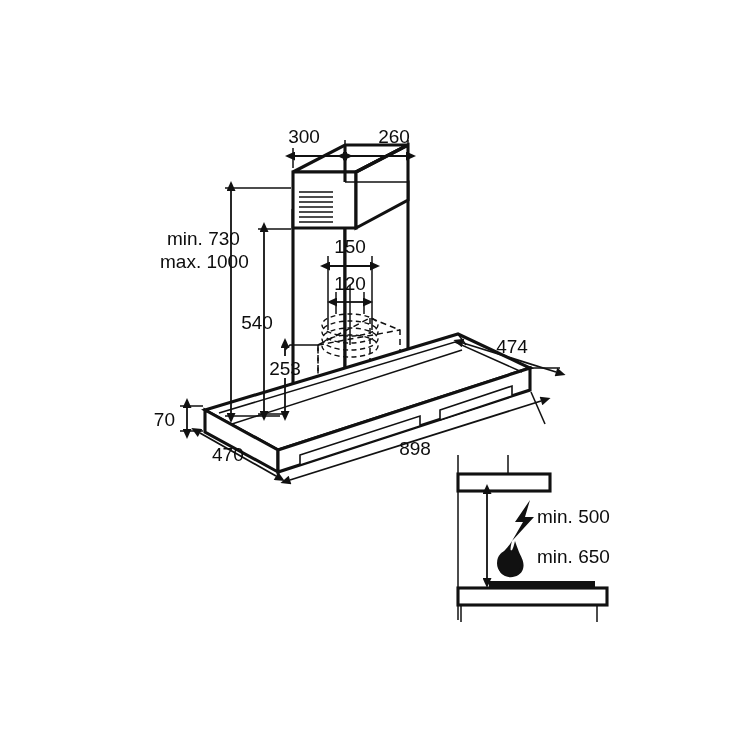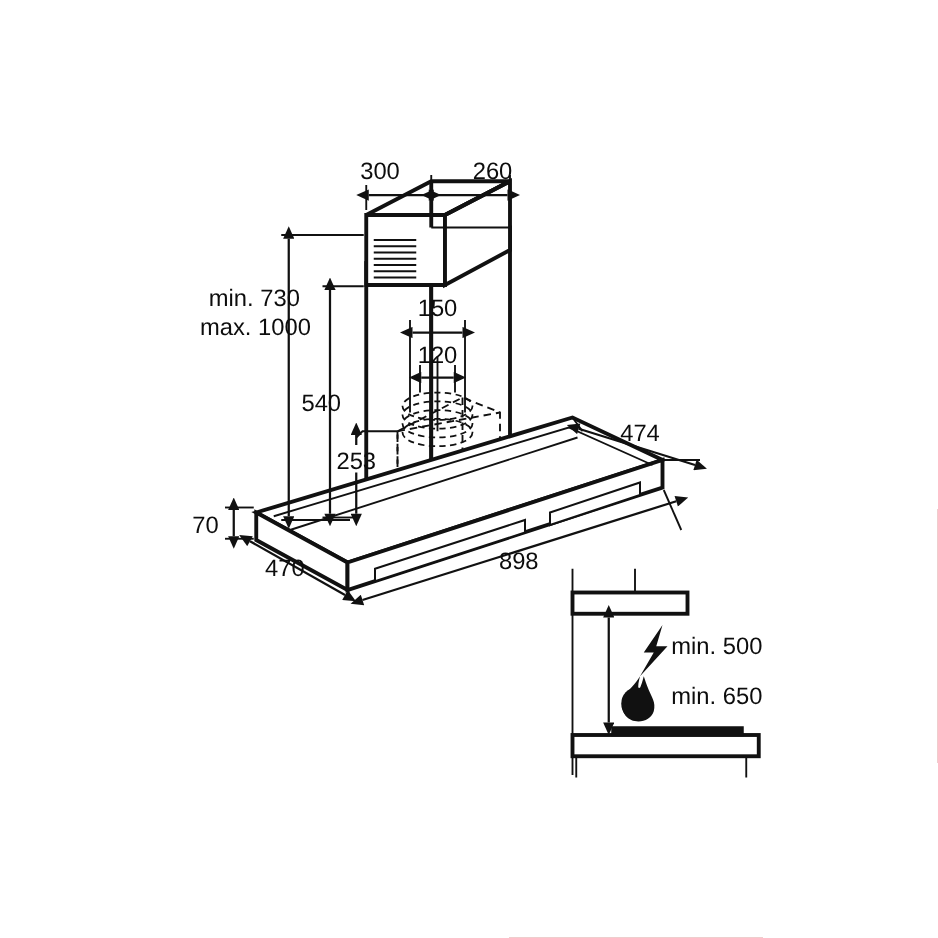--- a/index.html
+++ b/index.html
@@ -11,21 +11,21 @@
   body {
     width: 750px;
     height: 750px;
     overflow: hidden;
     font-family: "Liberation Sans", sans-serif;
   }
   #drawing-root {
     position: relative;
     width: 750px;
     height: 750px;
-    background: #b91c1c;
+    background: #7dd3fc;
   }
   svg#technical-drawing {
     display: block;
     width: 750px;
     height: 750px;
   }
   .dim-text {
     font-family: "Liberation Sans", sans-serif;
     font-size: 19px;
     fill: #0d0d0d;

